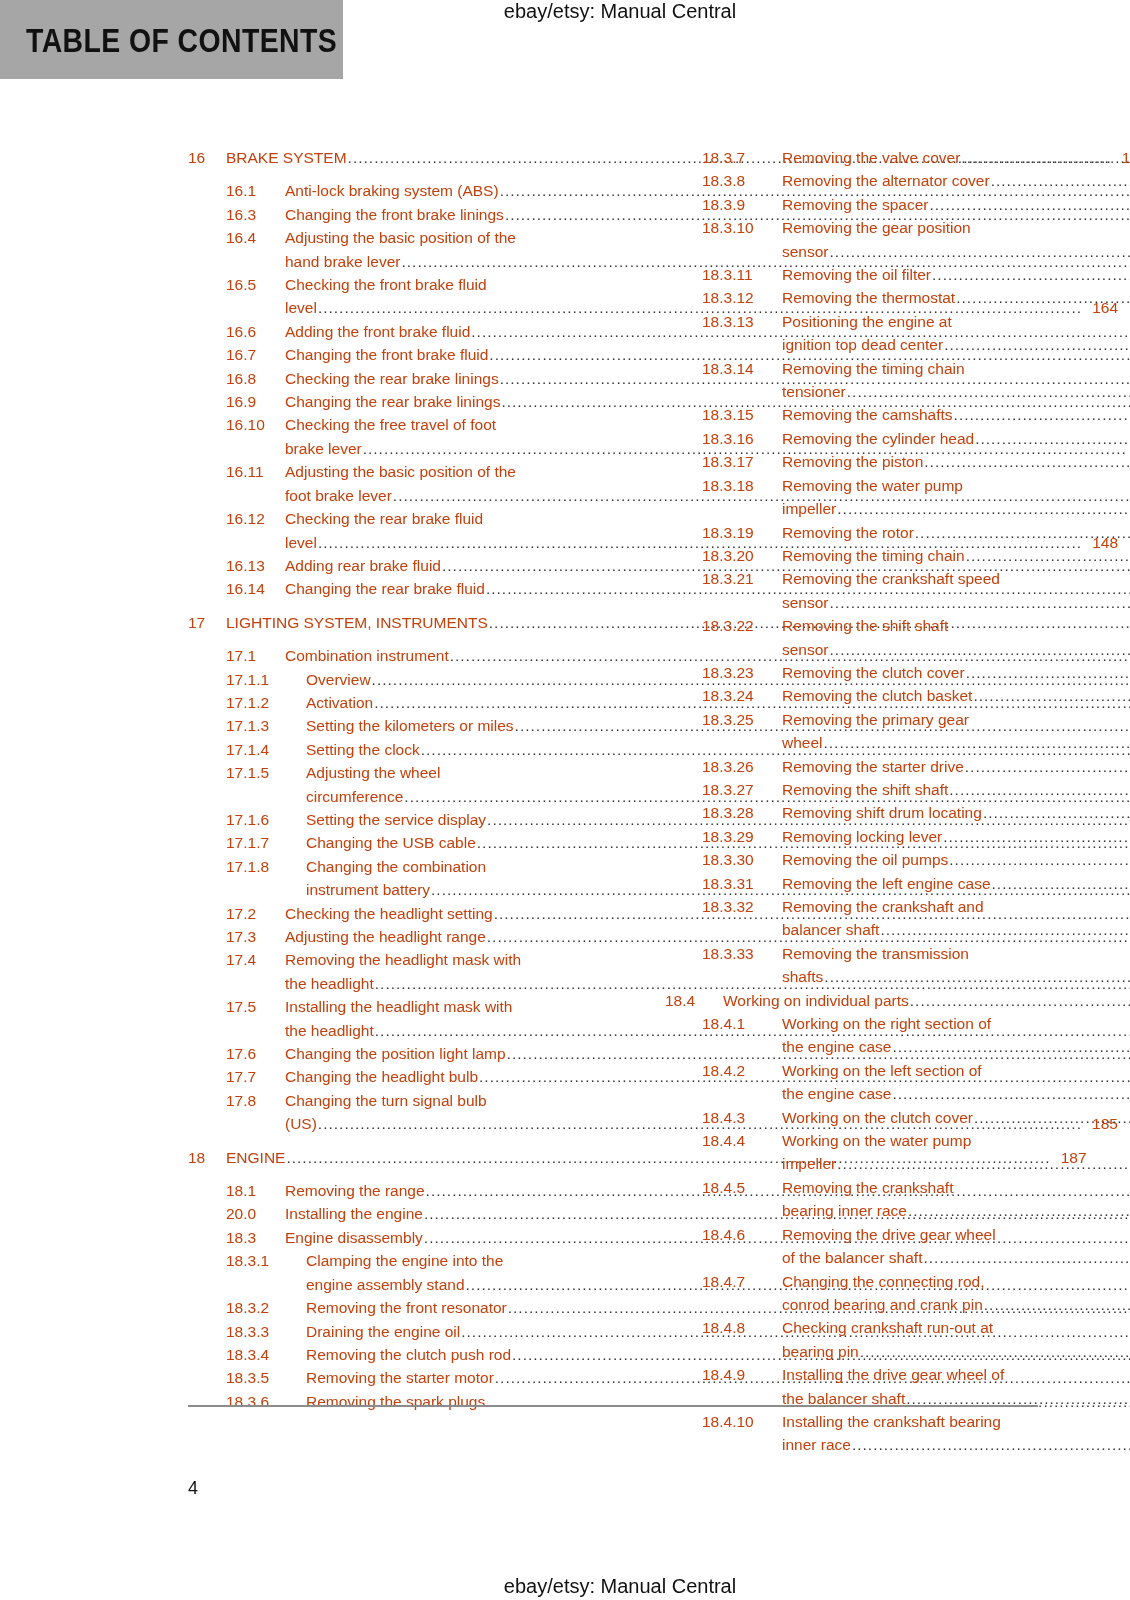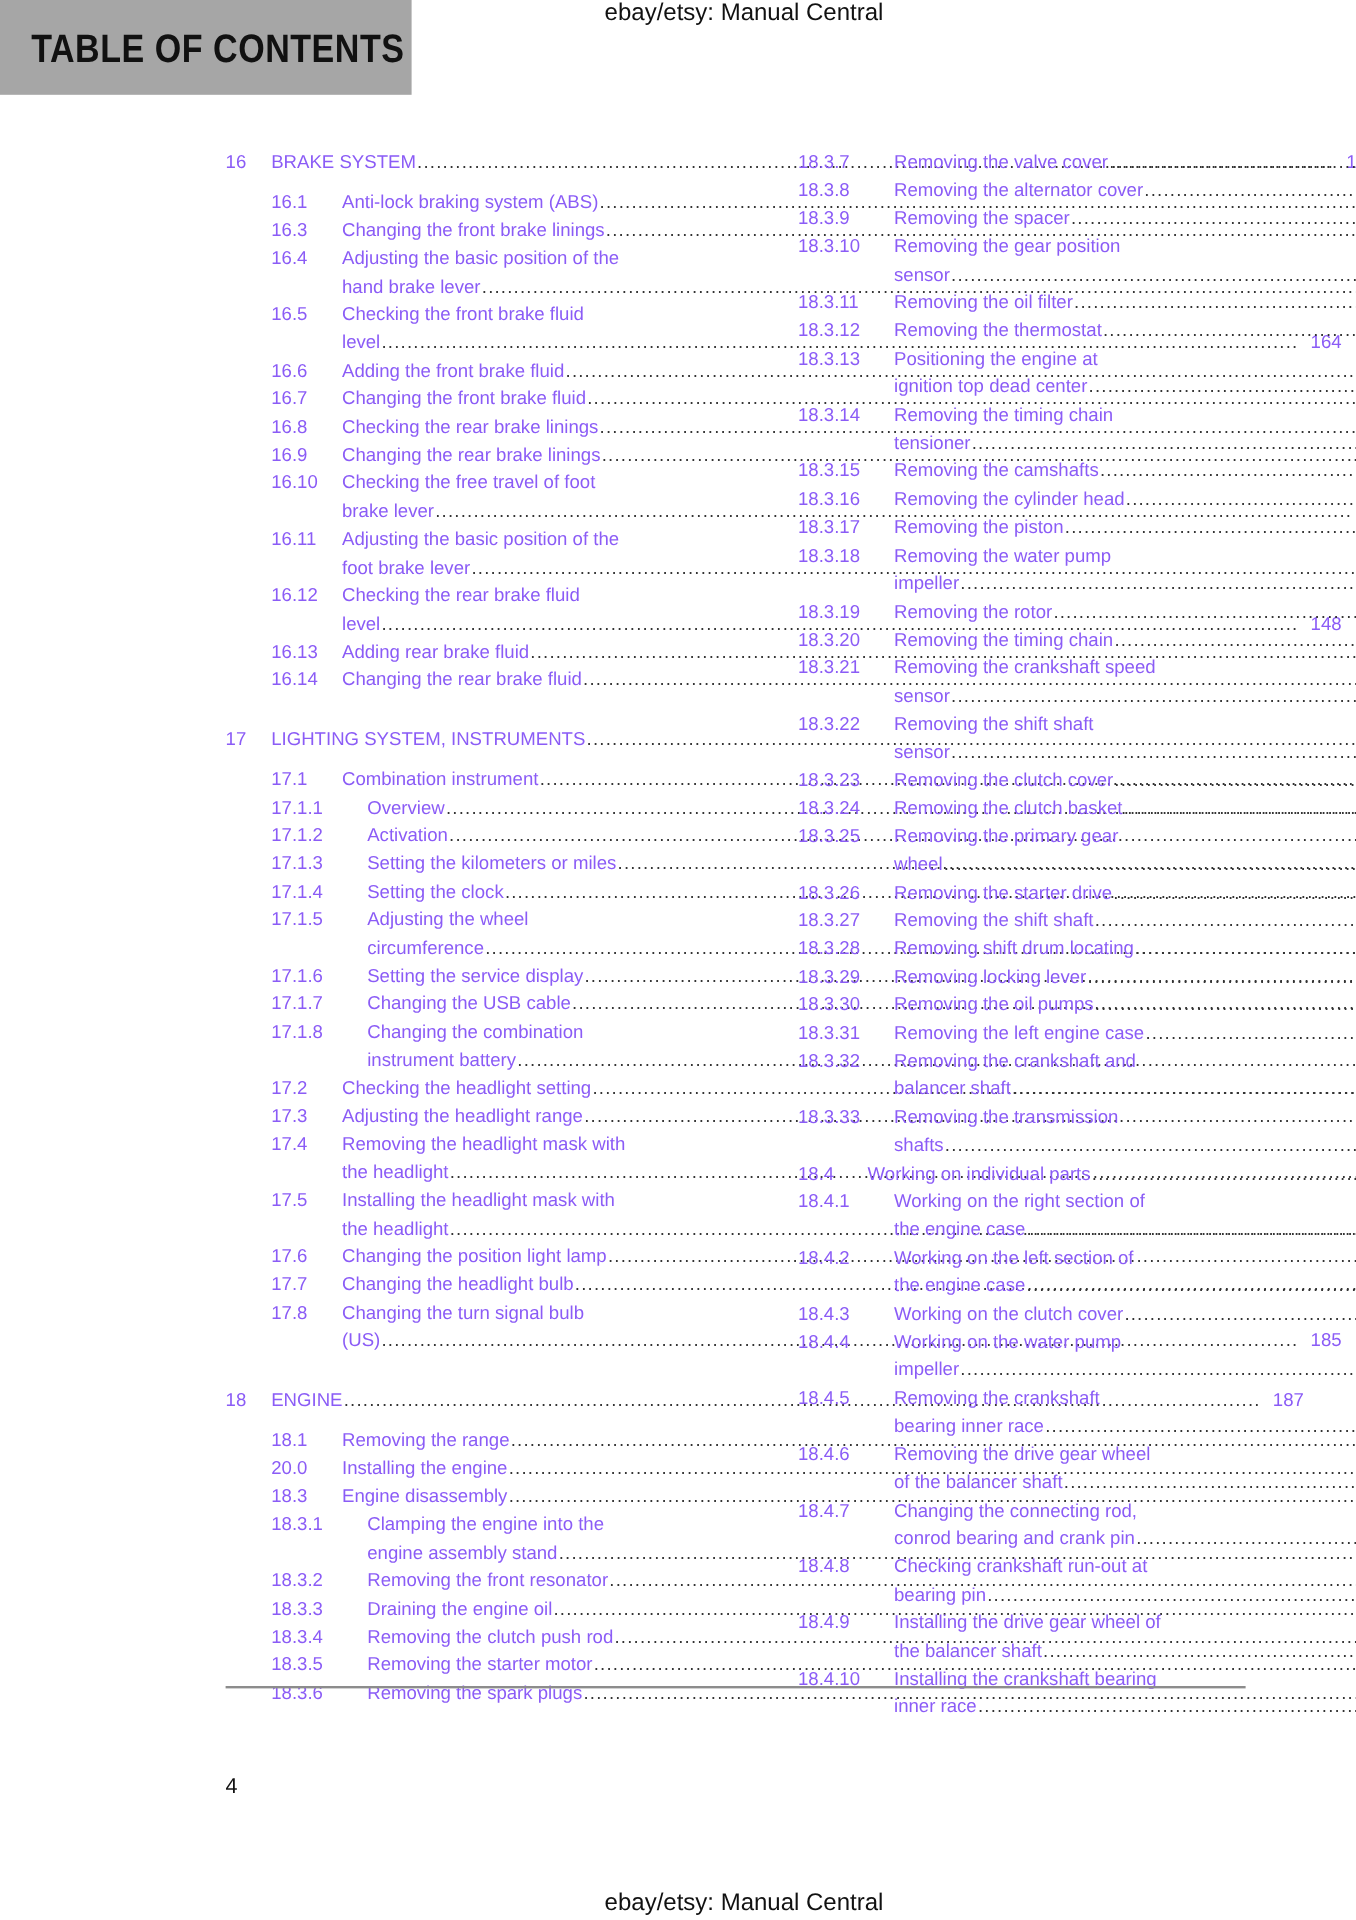--- a/index.html
+++ b/index.html
@@ -6,39 +6,39 @@
     body { width: 1130px; height: 1600px; position: relative; overflow: hidden;
            font-family: "Liberation Sans", "DejaVu Sans", sans-serif; color: #1a1a1a; }
     .header-band { position: absolute; left: 0; top: 0; width: 343px; height: 79px; background: #a6a6a6; }
     .header-title { position: absolute; left: 26px; top: 22px; font-family: "Liberation Sans", sans-serif;
                     font-weight: bold; font-size: 33px; letter-spacing: 0.5px; color: #111;
                     transform: scaleX(0.86); transform-origin: left center; }
     .watermark-top { position: absolute; left: 0; width: 1130px; top: 0; text-align: center;
                      font-size: 20px; color: #111; padding-left: 110px; box-sizing: border-box; }
     .watermark-bottom { position: absolute; left: 0; width: 1130px; top: 1575px; text-align: center;
                         font-size: 20px; color: #111; padding-left: 110px; box-sizing: border-box; }
-    .col { position: absolute; top: 124px; font-size: 15.5px; line-height: 23.4px; color: #8b5cf6; }
+    .col { position: absolute; top: 146px; font-size: 15.5px; line-height: 23.4px; color: #c2410c; }
     .col-left { left: 188px; width: 410px; }
     .col-right { left: 665px; width: 373px; }
     .entry { position: relative; }
-    .chapter { margin-top: 26px; margin-bottom: 10px; }
+    .chapter { margin-top: 10px; margin-bottom: 10px; }
     .chapter:first-child { margin-top: 0; }
     .row { display: flex; align-items: baseline; }
     .num { flex: 0 0 auto; }
     .title-wrap { flex: 1 1 auto; display: flex; flex-direction: column; }
     .line { display: flex; align-items: baseline; }
     .line .txt { white-space: nowrap; }
     .dots { flex: 1 1 auto; overflow: hidden; white-space: nowrap; margin: 0 2px 0 1px; color: #333; letter-spacing: 1px; }
     .dots::after { content: "................................................................................................................................................"; }
     .page { flex: 0 0 auto; width: 34px; text-align: right; }
     
     .lvl0 .num { width: 38px; }
     .lvl1 .num { width: 59px; padding-left: 38px; }
     .lvl2 .num { width: 80px; padding-left: 38px; }
-    .col-right .lvl2 .num { width: 80px; padding-left: 0; }
+    .col-right .lvl2 .num { width: 80px; padding-left: 0; margin-left: 37px; }
     .col-right .lvl1 .num { width: 58px; padding-left: 0; }
     .rule { position: absolute; left: 188px; top: 1405px; width: 850px; height: 2px; background: #8c8c8c; }
     .page-number { position: absolute; left: 188px; top: 1478px; font-size: 18px; color: #111; }
   </style>
 </head>
 <body>
 
 <div class="header-band"></div>
 <div class="header-title">TABLE OF CONTENTS</div>
 <div class="watermark-top">ebay/etsy: Manual Central</div>

